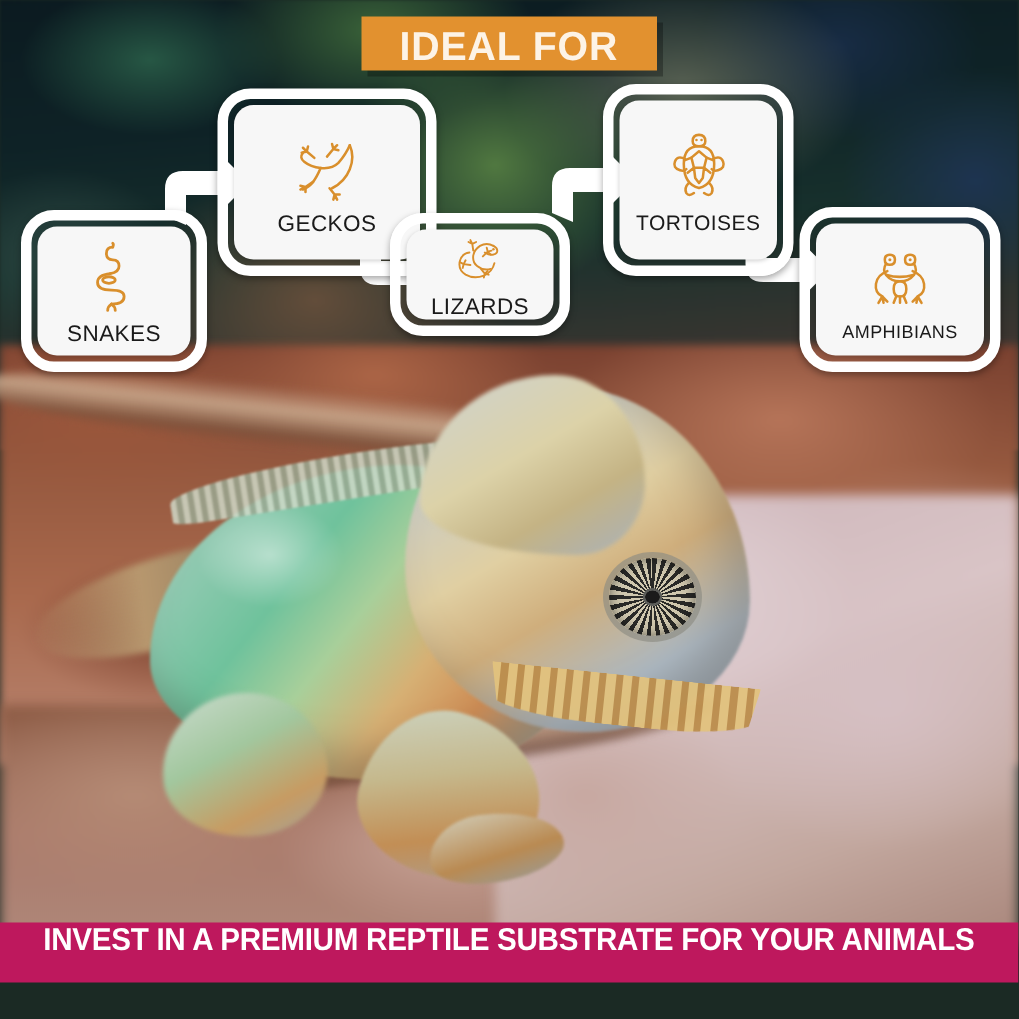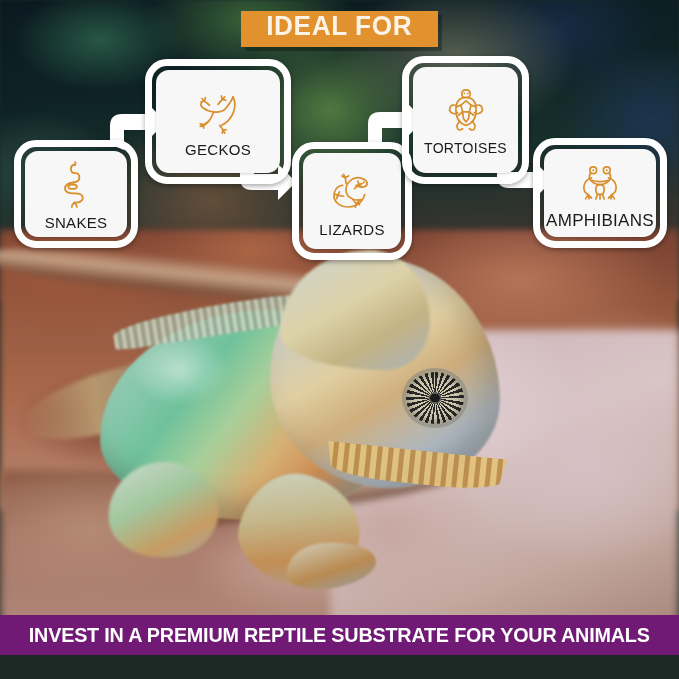--- a/index.html
+++ b/index.html
@@ -144,21 +144,21 @@
     border-radius:50%;
     background:linear-gradient(100deg,rgba(150,120,90,0),#b7976e 40%,#8e7a5c 80%,rgba(120,100,78,0));
     filter:blur(2px);transform:rotate(-16deg);
   }
 
   
   .ideal{
     position:absolute;left:241px;top:11px;width:197px;height:36px;
     background:#e2912f;
     box-shadow:4px 4px 0 rgba(0,0,0,.28);
-    display:flex;align-items:flex-start;justify-content:center;
+    display:flex;align-items:flex-end;justify-content:center;
   }
   .ideal span{
     color:#fdf3e6;font-size:27px;font-weight:700;letter-spacing:.6px;
     font-family:"Liberation Sans", sans-serif;
     transform:scaleX(.97);
   }
 
   
   .flow{position:absolute;left:0;top:0;width:679px;height:260px;}
 
@@ -172,41 +172,41 @@
     position:absolute;left:11px;top:11px;right:11px;bottom:11px;
     background:#f7f7f7;border-radius:13px;
     display:flex;flex-direction:column;align-items:center;justify-content:center;
     box-shadow:0 1px 3px rgba(0,0,0,.18);
   }
   .card .ico{width:54px;height:54px;display:block;margin-bottom:2px;}
   .card .lbl{
     font-size:15px;color:#1a1a1a;letter-spacing:.3px;font-weight:400;
     font-family:"Liberation Sans", sans-serif;white-space:nowrap;
   }
-  .card.w-amph .lbl{font-size:17px;}
+  .card.w-amph .lbl{font-size:12px;}
   .card.w-tort .lbl{font-size:14px;}
 
   
   #c-snakes   {left:14px; top:140px; width:124px;height:108px;border-radius:19px;}
   #c-geckos   {left:145px;top:59px;  width:146px;height:125px;}
-  #c-lizards  {left:292px;top:142px; width:120px;height:118px;}
+  #c-lizards  {left:260px;top:142px; width:120px;height:82px;}
   #c-tortoises{left:402px;top:56px;  width:127px;height:128px;}
   #c-amphibians{left:533px;top:138px;width:134px;height:110px;}
 
   
   .conn{position:absolute;pointer-events:none;}
   #a1{left:108px;top:100px;width:60px;height:52px;}
   #a2{left:238px;top:152px;width:60px;height:52px;}
   #a3{left:366px;top:98px;width:60px;height:52px;}
   #a4{left:495px;top:150px;width:60px;height:52px;}
 
   
   .bottom-bar{
     position:absolute;left:0;bottom:24px;width:679px;height:40px;
-    background:#701a75;display:flex;align-items:center;justify-content:center;
+    background:#be185d;display:flex;justify-content:center;
   }
   .bottom-bar span{
     color:#fff;font-size:21px;font-weight:700;letter-spacing:-.2px;
     font-family:"Liberation Sans", sans-serif;transform:scaleX(.94);white-space:nowrap;
   }
 </style>
 </head>
 <body>
 
 <div id="stage">

